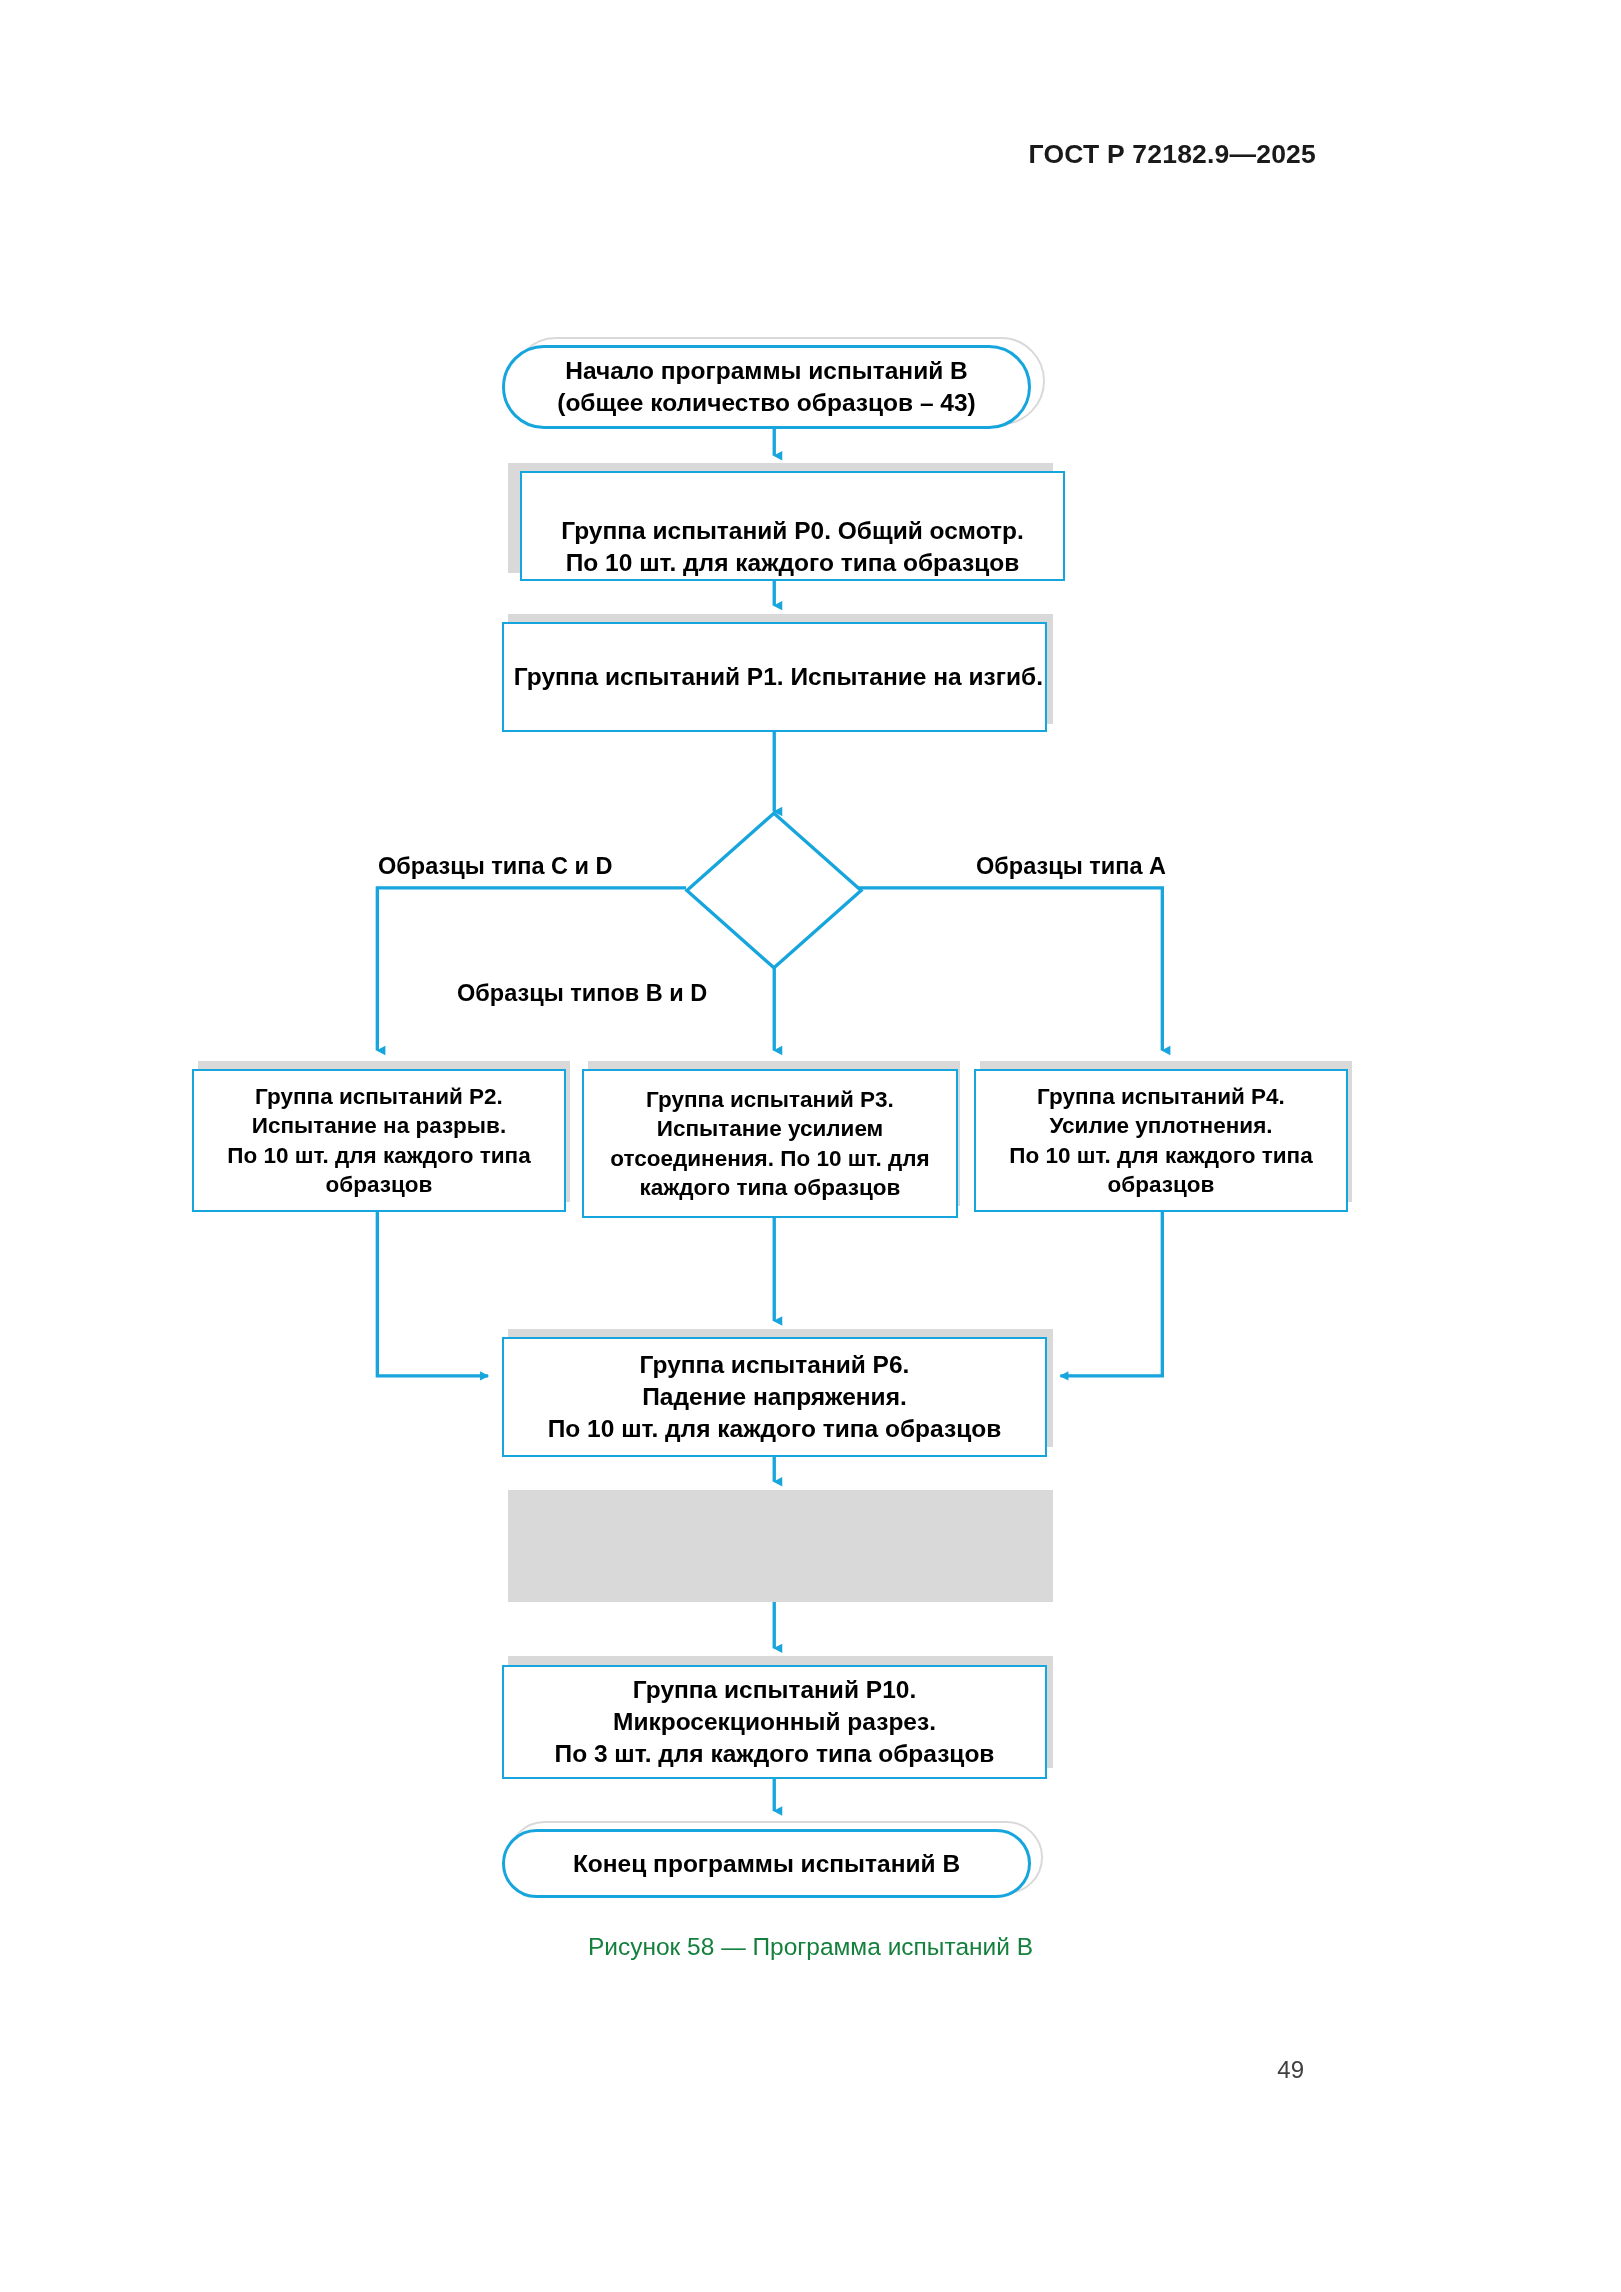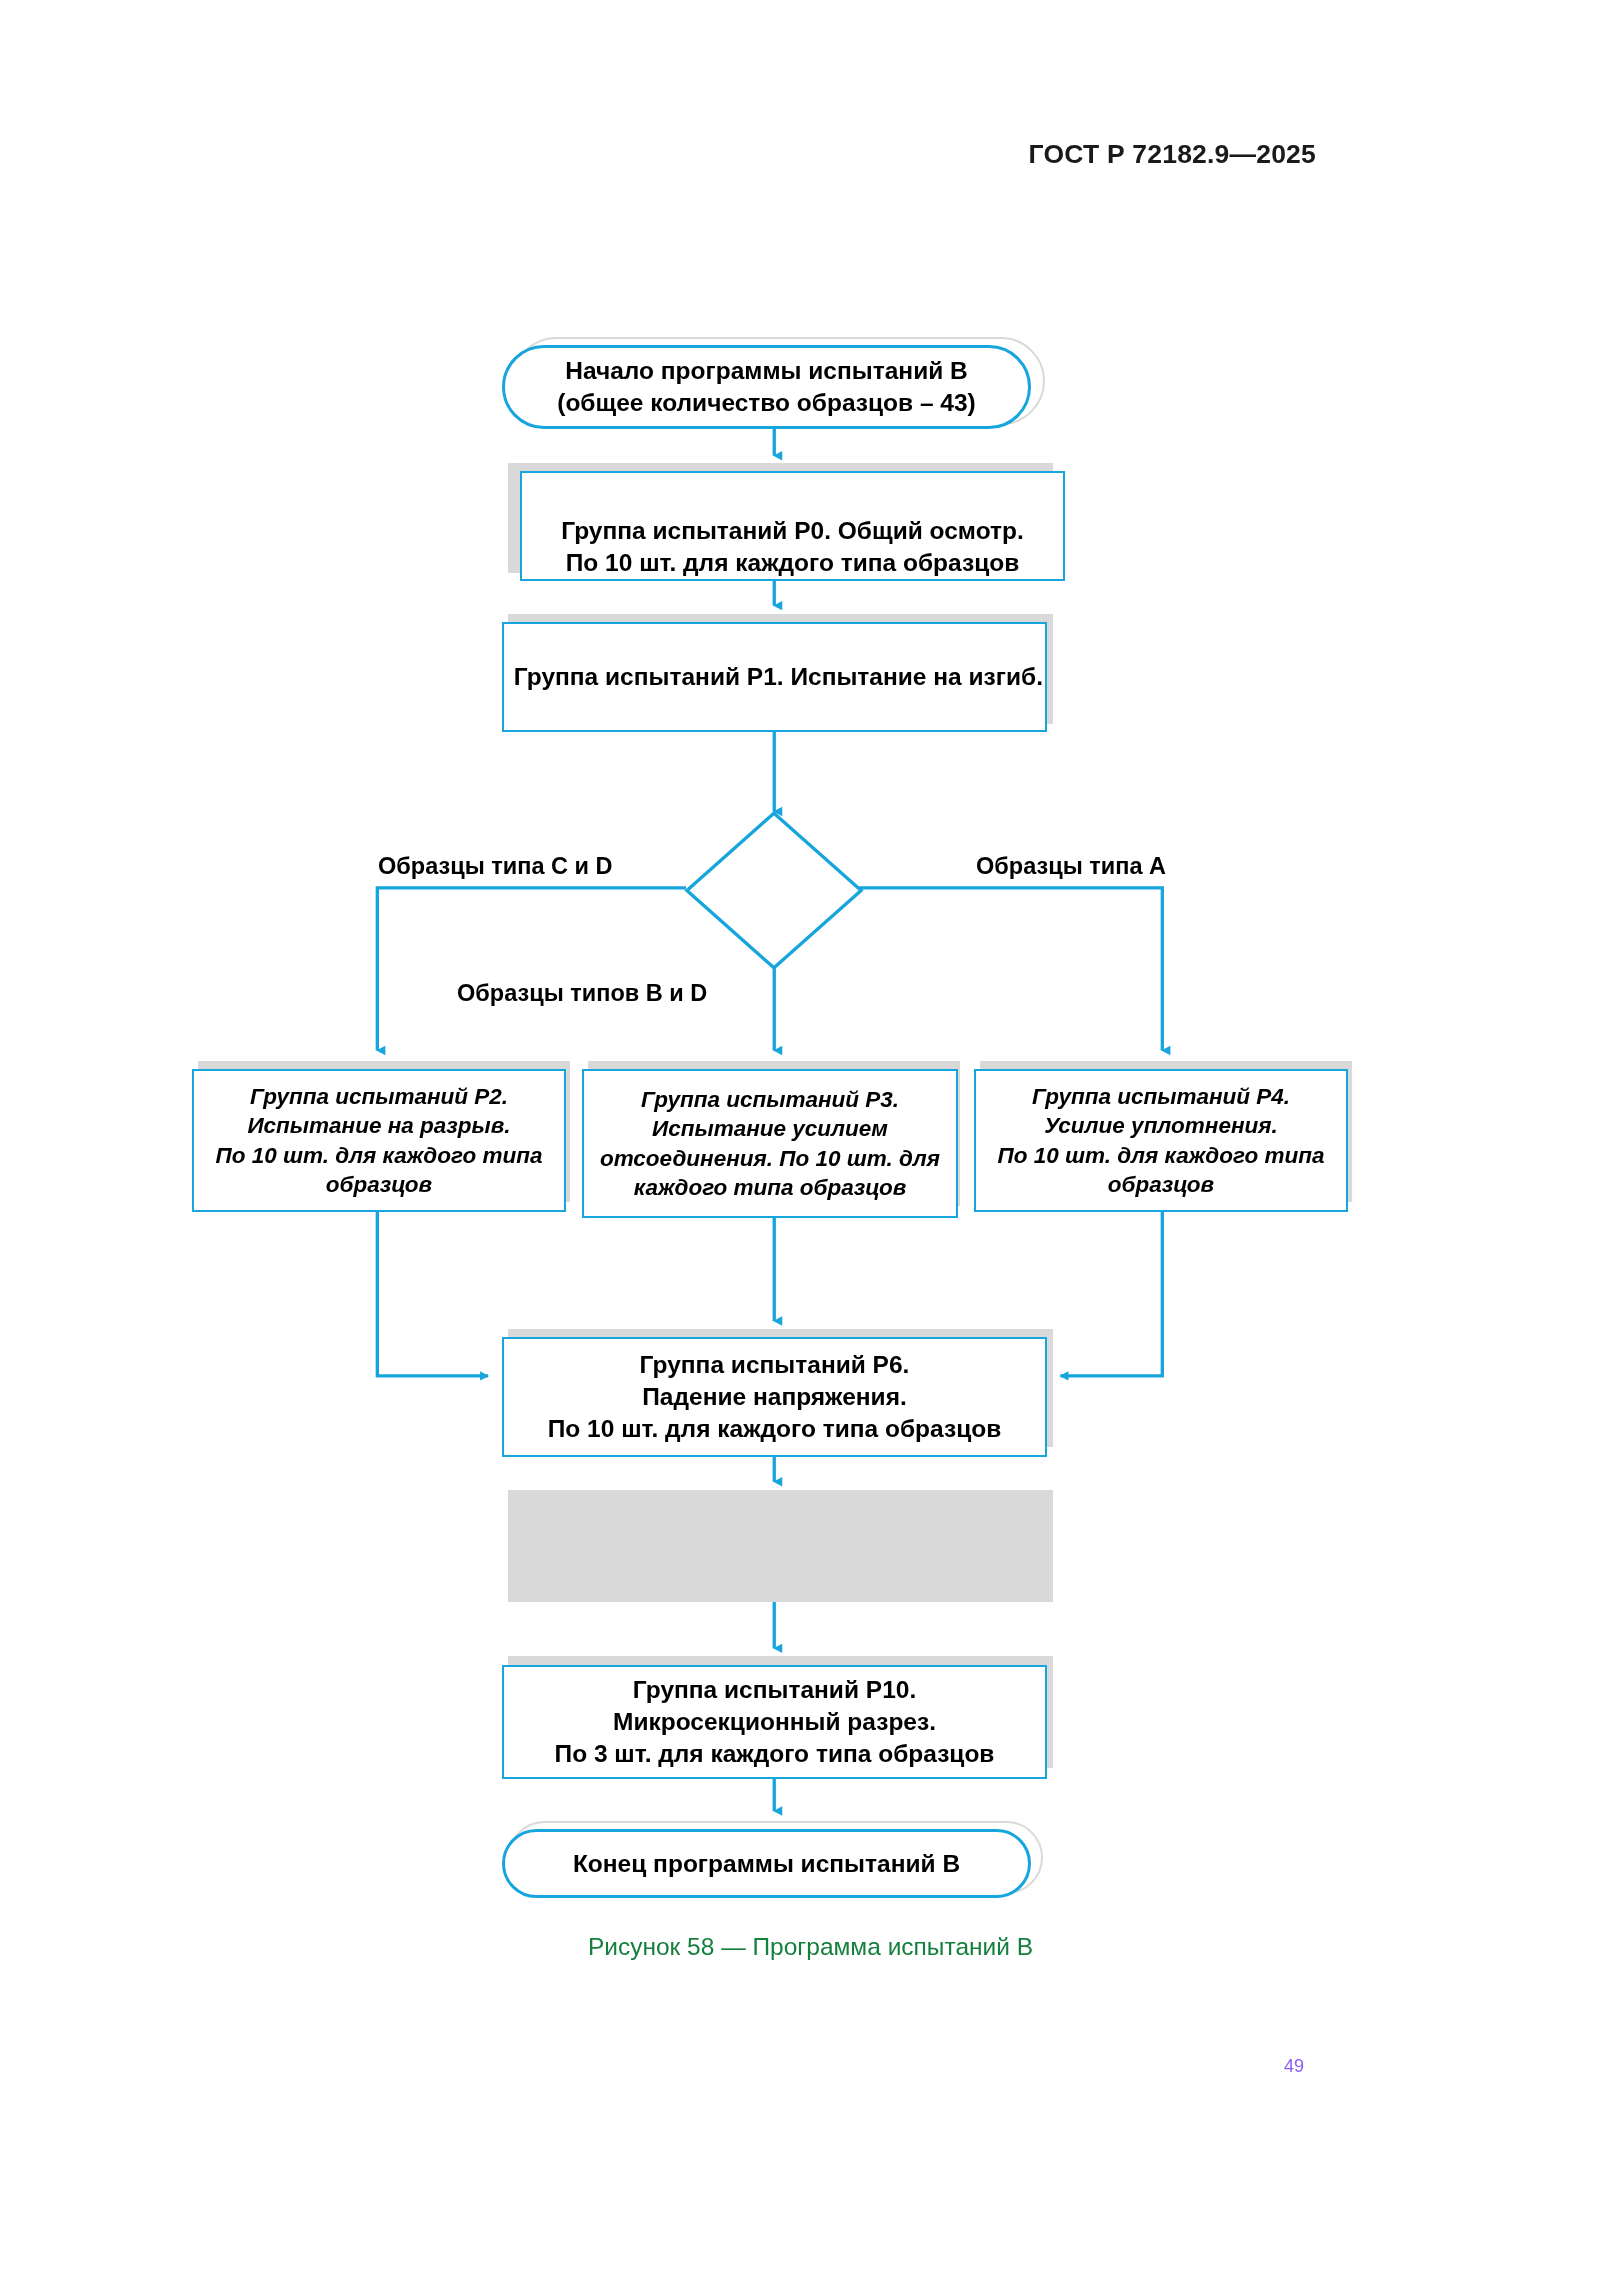--- a/index.html
+++ b/index.html
@@ -114,27 +114,27 @@
     left: 0;
     width: 1621px;
     text-align: center;
     font-size: 24.5px;
     color: #15803d;
   }
   .page-number {
     position: absolute;
     top: 2056px;
     right: 149px;
-    font-size: 18px;
-    color: #8b5cf6;
+    font-size: 24px;
+    color: #404040;
   }
 
   
   .fs-25 { font-size: 24.5px; }
-  .fs-23 { font-size: 22.5px; font-style: italic; }
+  .fs-23 { font-size: 22.5px; }
 </style>
 </head>
 <body>
 
 <div id="page">
 
   <div class="doc-header">ГОСТ Р 72182.9—2025</div>
 
   <div id="figure">
 

